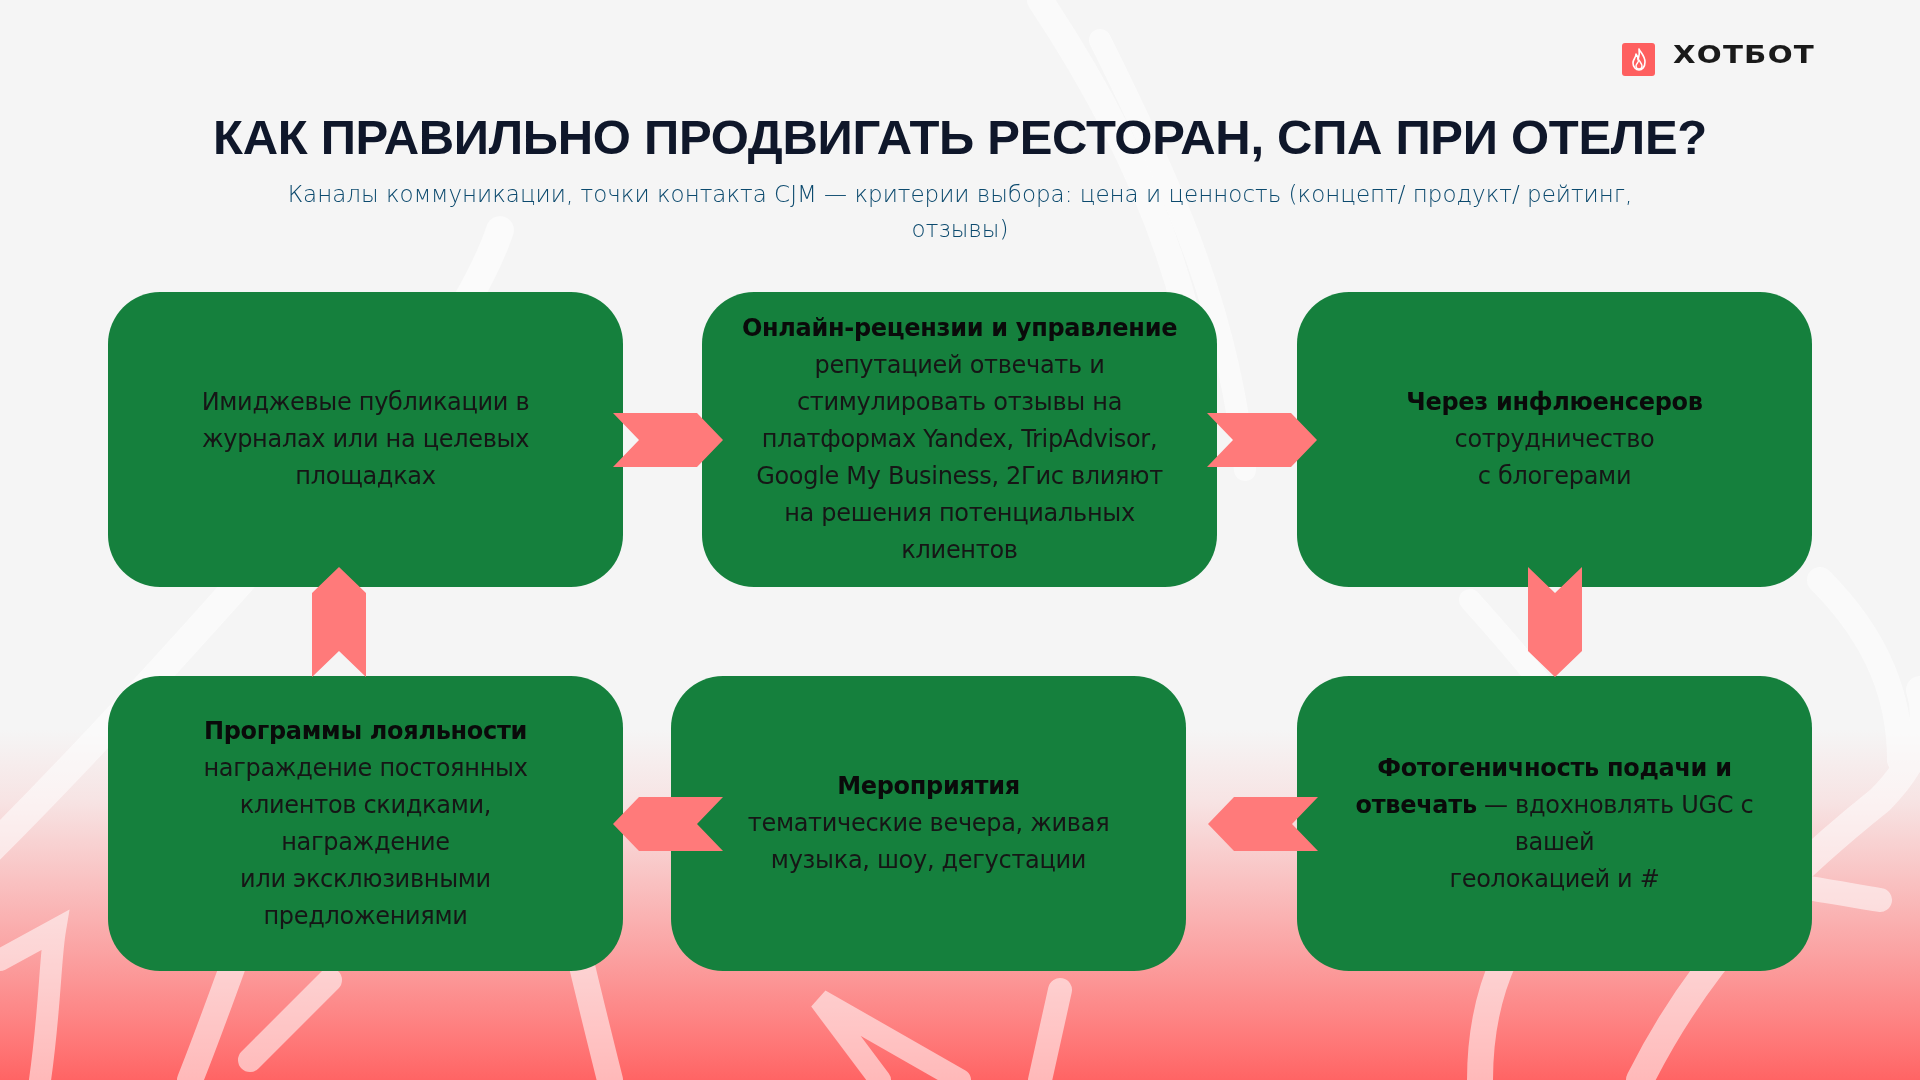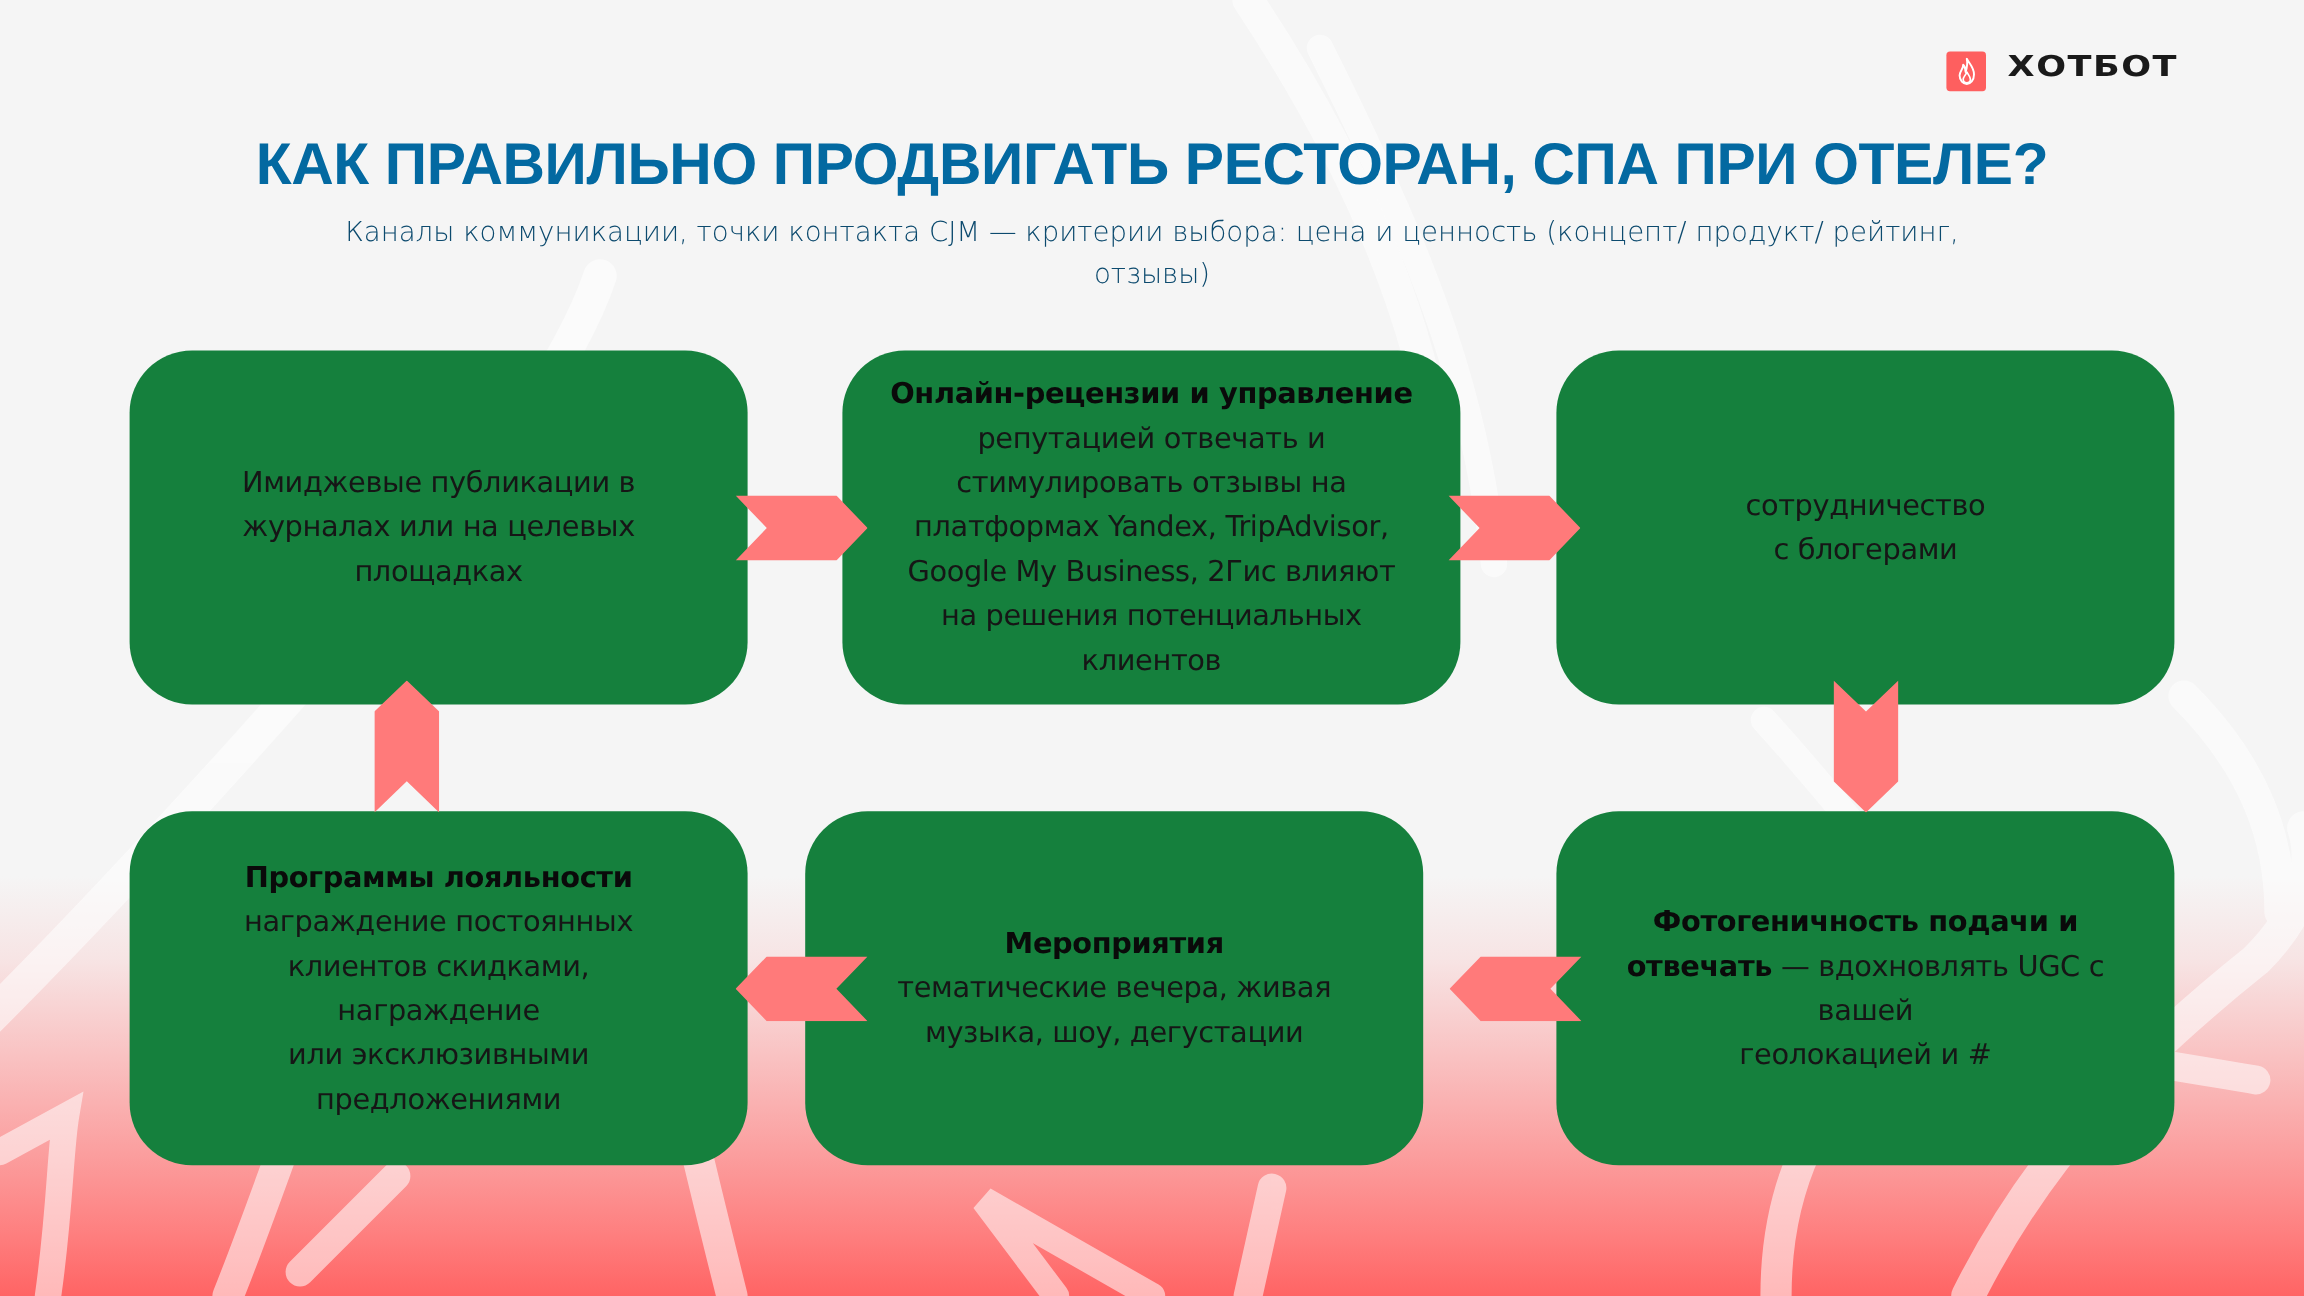--- a/index.html
+++ b/index.html
@@ -24,21 +24,21 @@
     .logo-text {
       margin-left: 18px; font-family: "DejaVu Sans", sans-serif; font-weight: 700;
       font-size: 24px; letter-spacing: 1px; color: #1a1a1a;
       display: inline-block; transform: scaleX(1.22); transform-origin: left center;
       line-height: 1;
     }
 
     .title {
       position: absolute; left: 0; top: 108px; width: 1920px; text-align: center;
       font-family: "Liberation Sans", sans-serif; font-weight: 700; font-size: 49px;
-      letter-spacing: -0.3px; color: #0369a1; line-height: 58px;
+      letter-spacing: -0.3px; color: #0f172a; line-height: 58px;
     }
     .subtitle {
       position: absolute; left: 250px; top: 177px; width: 1420px; text-align: center;
       font-family: "DejaVu Sans", sans-serif; font-weight: 300; font-size: 23px;
       line-height: 35px; color: #0c4a6e;
     }
 
     .card {
       position: absolute; width: 515px; height: 295px; background: #15803d;
       border-radius: 52px; display: flex; align-items: center; justify-content: center;
@@ -120,20 +120,21 @@
     <span class="line">стимулировать отзывы на</span>
     <span class="line">платформах Yandex, TripAdvisor,</span>
     <span class="line">Google My Business, 2Гис влияют</span>
     <span class="line">на решения потенциальных</span>
     <span class="line">клиентов</span>
   </div>
 </div>
 
 <div class="card c3">
   <div class="card-text">
+    <b class="line">Через инфлюенсеров</b>
     <span class="line">сотрудничество</span>
     <span class="line">с блогерами</span>
   </div>
 </div>
 
 <div class="card c4">
   <div class="card-text">
     <b class="line">Программы лояльности</b>
     <span class="line">награждение постоянных</span>
     <span class="line">клиентов скидками,</span>

